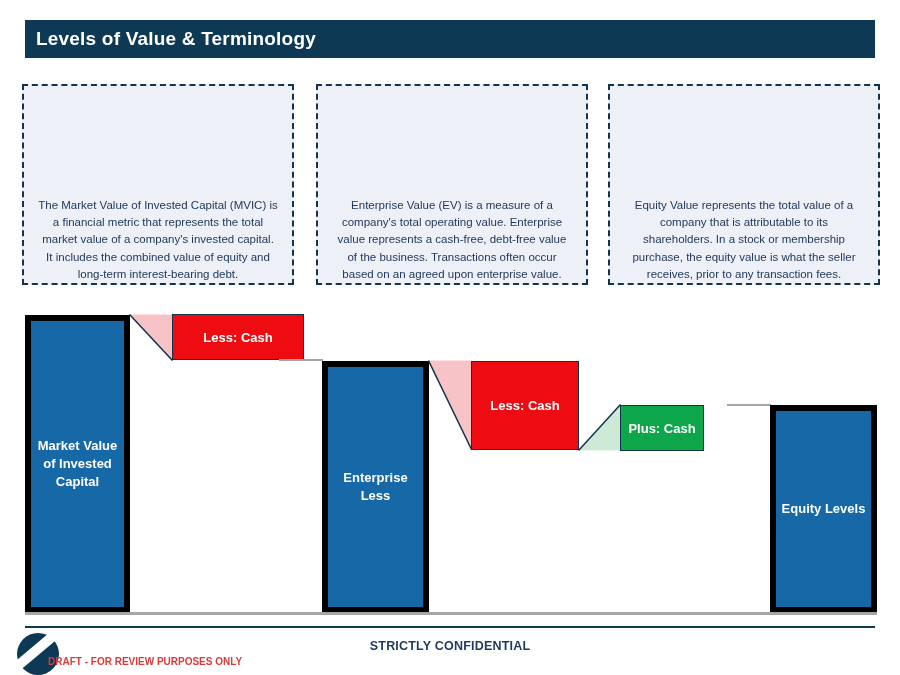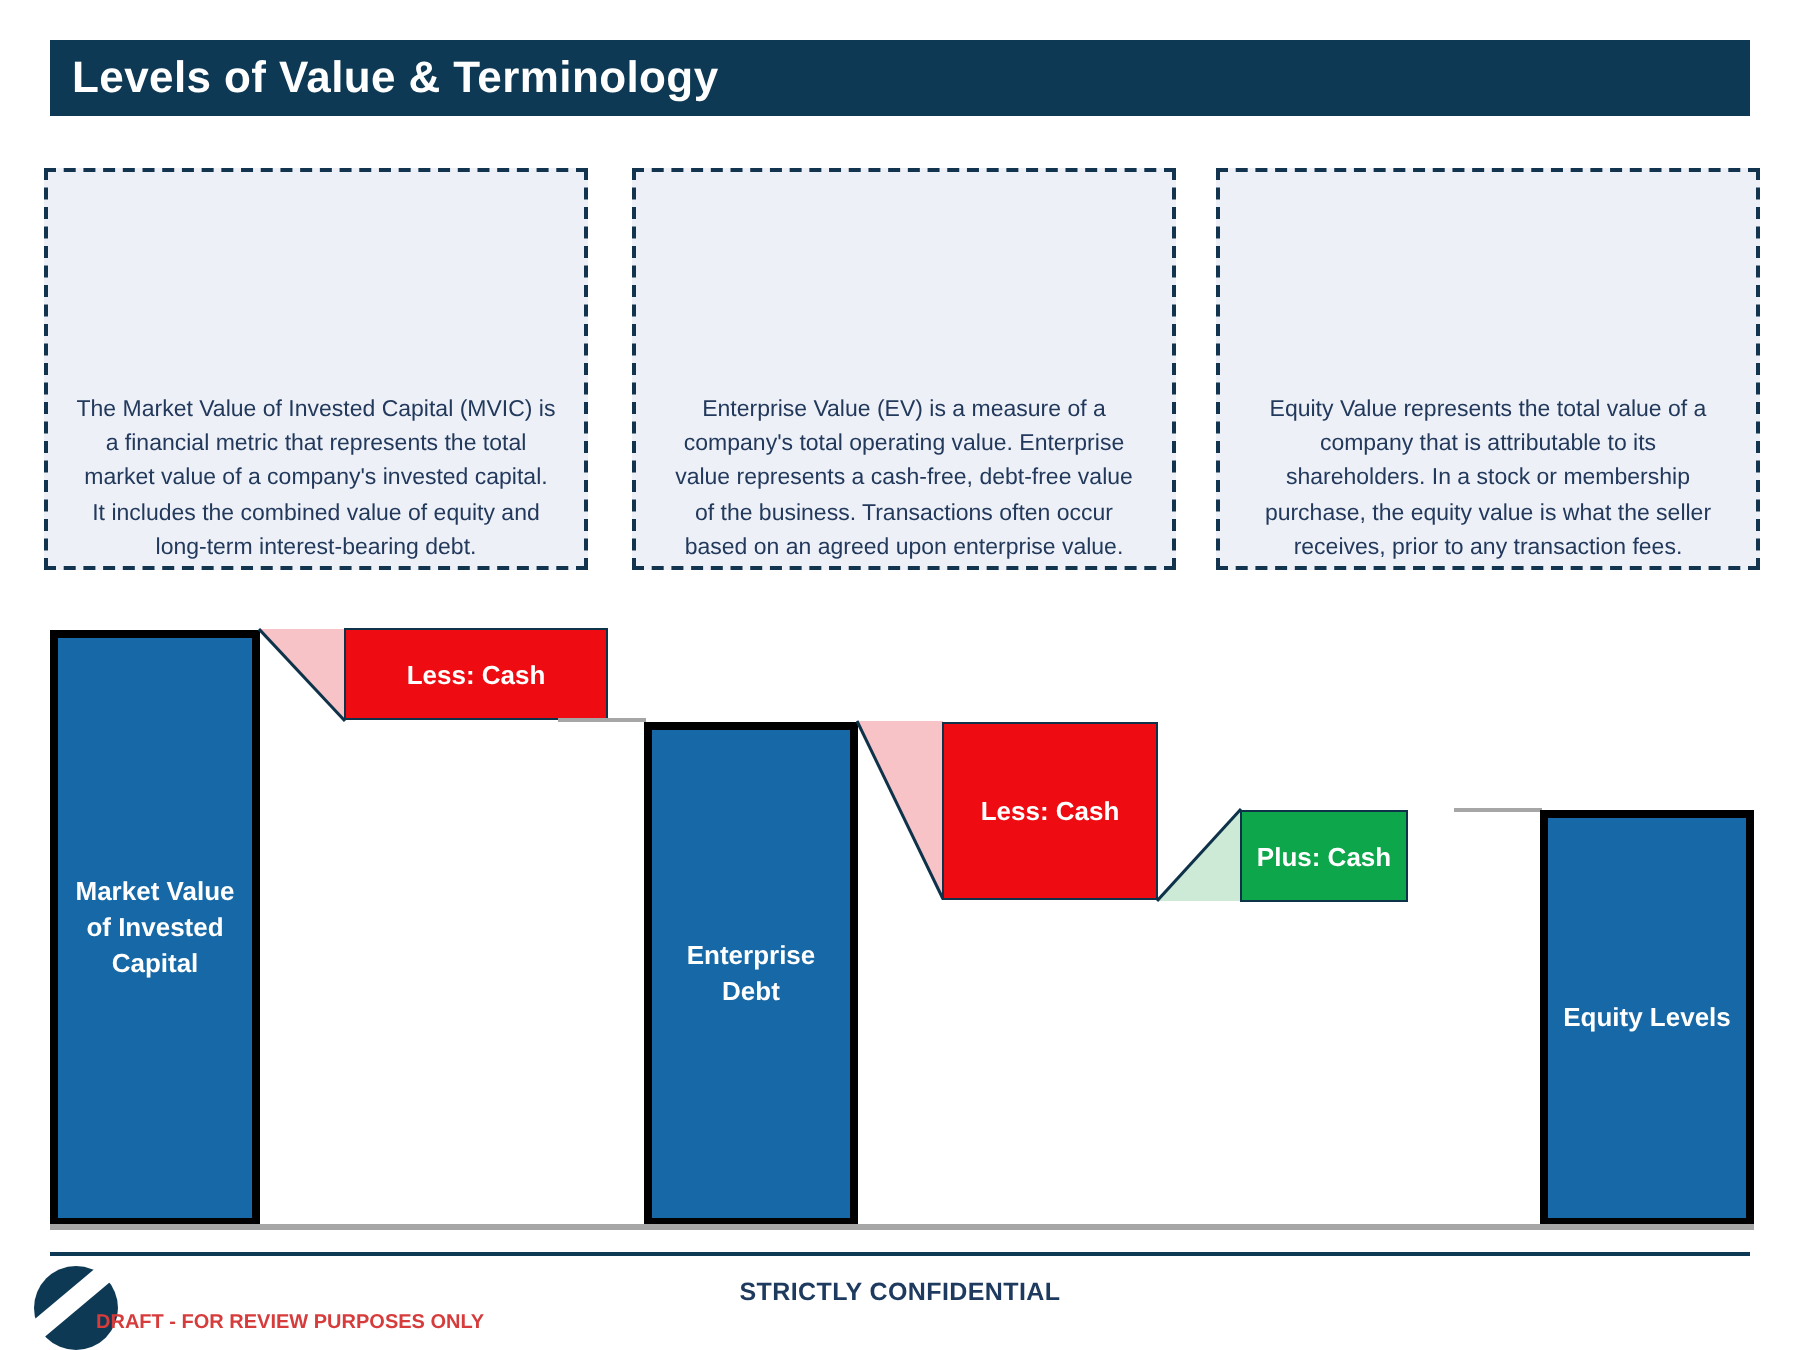--- a/index.html
+++ b/index.html
@@ -3,31 +3,31 @@
 <meta charset="utf-8">
 <style>
   html,body{margin:0;padding:0;background:#ffffff;}
   .slide{position:relative;width:900px;height:675px;background:#ffffff;
          font-family:"Liberation Sans",sans-serif;overflow:hidden;}
 
   
   .title-bar{position:absolute;left:25px;top:20px;width:850px;height:38px;
              background:#0d3954;display:flex;align-items:center;
              box-sizing:border-box;padding-left:11px;}
-  .title-bar h1{margin:0;color:#ffffff;font-size:22px;font-weight:bold;letter-spacing:.2px;}
+  .title-bar h1{margin:0;color:#ffffff;font-size:19px;font-weight:bold;letter-spacing:.2px;}
 
   
   .card{position:absolute;top:84px;width:272px;height:201px;box-sizing:border-box;
         border:2px dashed #12344f;background:#edf0f6;
         display:flex;align-items:flex-end;justify-content:center;padding:0 14px;}
   .card p{margin:0;text-align:center;font-size:11.5px;line-height:1.5;color:#22395c;}
   #card-1{left:22px}#card-2{left:316px}#card-3{left:608px}
 
   
-  .bar{position:absolute;background:#1668a6;border:4px solid #000000;box-sizing:border-box;
+  .bar{position:absolute;background:#1668a6;border:6px solid #000000;box-sizing:border-box;
        display:flex;align-items:center;justify-content:center;text-align:center;
        color:#ffffff;font-weight:bold;font-size:13px;line-height:1.4;}
   #bar-mvic{left:25px;top:315px;width:105px;height:298px;}
   #bar-mvic .lbl{max-width:92px;}
   #bar-ev{left:322px;top:361px;width:107px;height:252px;}
   #bar-ev .lbl{max-width:80px;}
   #bar-equity{left:770px;top:405px;width:107px;height:208px;}
   #bar-equity .lbl{max-width:100px;}
 
   
@@ -84,21 +84,21 @@
       <line x1="0.5" y1="0.5" x2="43.5" y2="46.5" stroke="#0e3249" stroke-width="1.5"></line>
     </svg>
 
     <div class="flag" id="flag-less-cash">
       <span>Less: Cash</span>
     </div>
 
     <div class="connector" id="conn-1"></div>
 
     <div class="bar" id="bar-ev">
-      <span class="lbl">Enterprise Debt</span>
+      <span class="lbl">Enterprise Less</span>
     </div>
 
     <svg class="tri" style="left:428px;top:360px" width="45" height="91" viewBox="0 0 45 91">
       <polygon points="0.5,0.5 43.5,0.5 43.5,89.5" fill="#f8c3c6"></polygon>
       <line x1="0.5" y1="0.5" x2="43.5" y2="89.5" stroke="#0e3249" stroke-width="1.5"></line>
     </svg>
 
     <div class="flag" id="flag-less-debt">
       <span>Less: Cash</span>
     </div>

